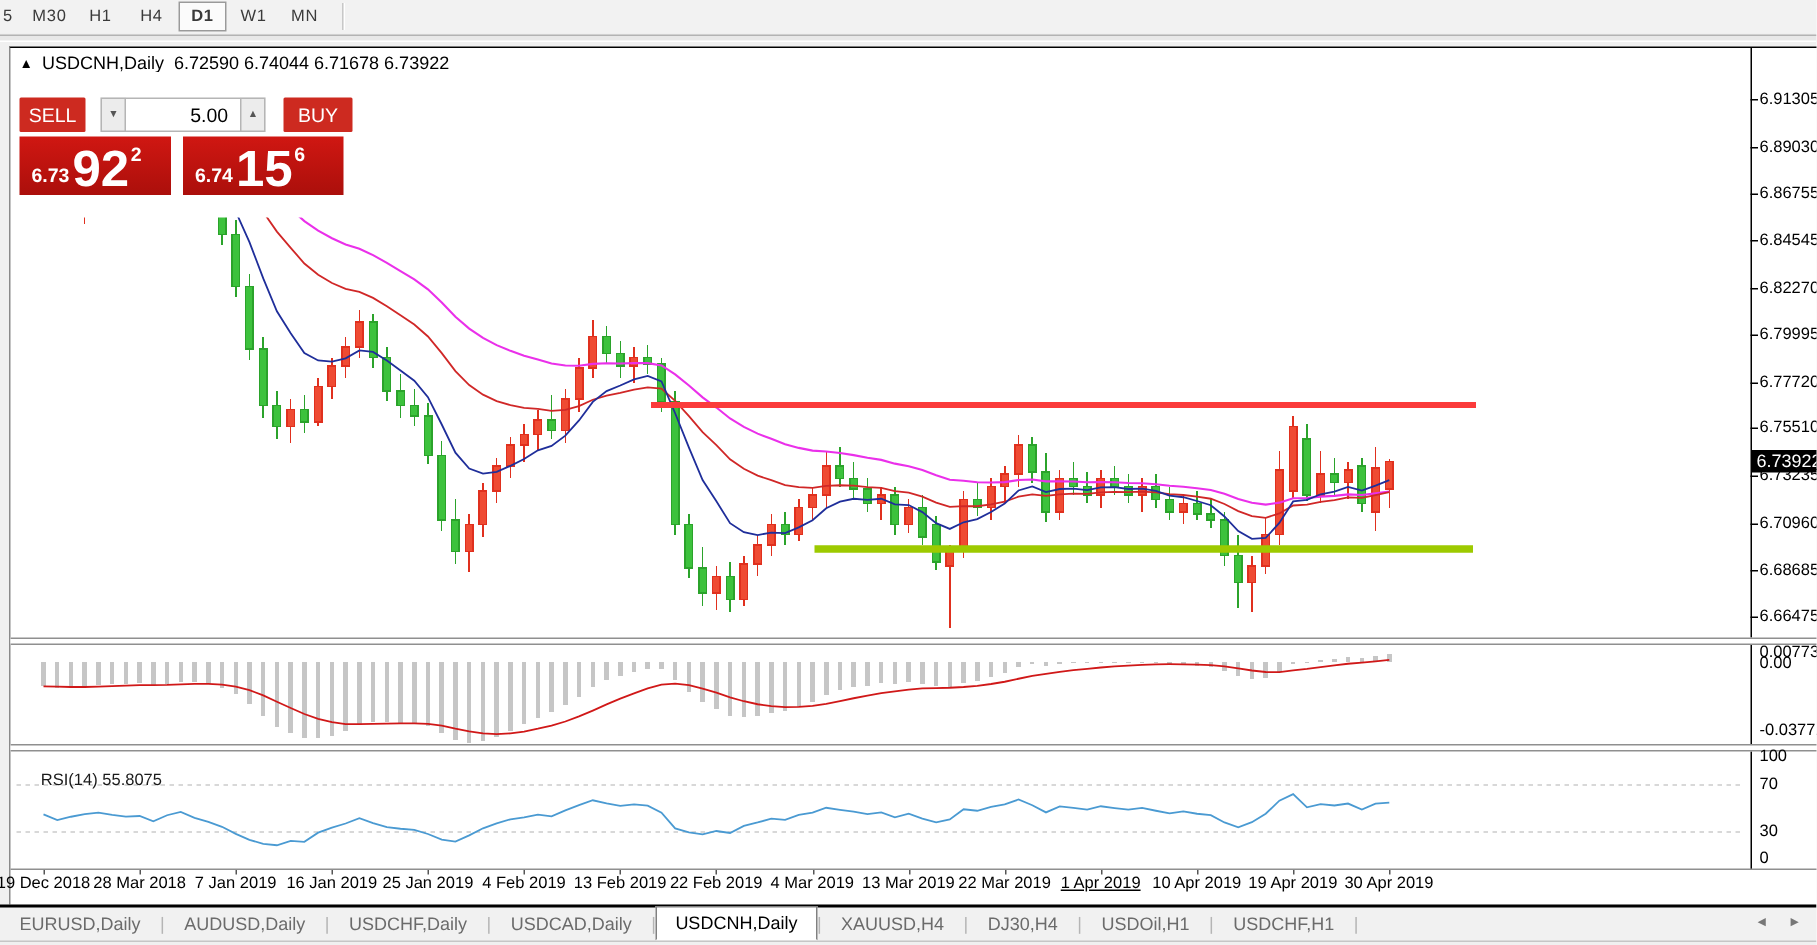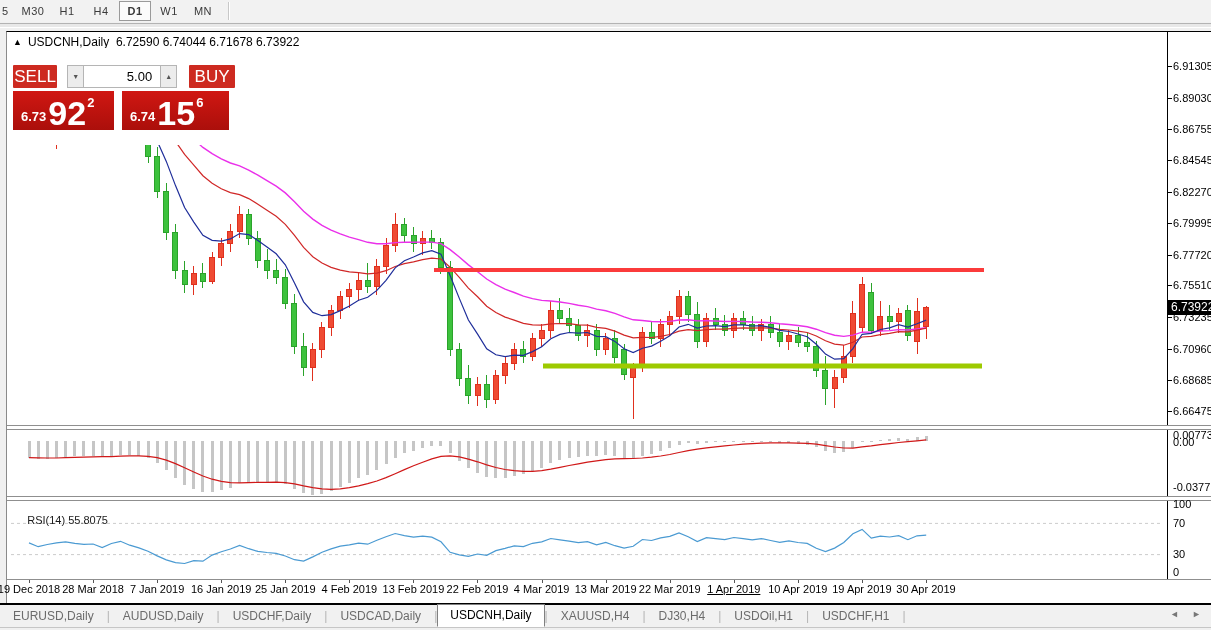--- a/index.html
+++ b/index.html
@@ -41,21 +41,21 @@
   .ind-label{position:absolute;left:1166px;font-size:11px;color:#000;white-space:nowrap;}
   .price-tag{position:absolute;left:1161px;top:268px;width:44px;height:15px;background:#000;
              color:#fff;font-size:12px;line-height:15px;padding-left:3px;box-sizing:border-box;}
 
   .date-label{position:absolute;top:551px;font-size:11px;color:#000;white-space:nowrap;transform:translateX(-50%);}
   .date-tick{position:absolute;top:548px;width:1px;height:3px;background:#555;}
 
   
   .trade-panel{position:absolute;left:3px;top:16px;width:228px;height:97px;background:#fff;}
   .tp-row{position:absolute;left:3px;top:17px;height:23px;width:222px;display:flex;}
-  .tp-btn{background:#cd2a20;color:#fff;font-size:17px;display:flex;align-items:center;justify-content:center;
+  .tp-btn{background:#cd2a20;color:#fff;font-size:13px;display:flex;align-items:center;justify-content:center;
           cursor:pointer;}
   .sell-btn{width:50px;border-radius:1px;}
   .buy-btn{width:52px;margin-left:12px;border-radius:1px;}
   .spin{display:flex;margin-left:10px;}
   .spin-btn{width:17px;height:23px;background:#ececec;border:1px solid #b5b5b5;box-sizing:border-box;
             display:flex;align-items:center;justify-content:center;font-size:7px;color:#555;cursor:pointer;}
   .spin-field{width:76px;height:23px;border-top:1px solid #b5b5b5;border-bottom:1px solid #b5b5b5;
               box-sizing:border-box;background:#fff;font-size:13px;color:#000;display:flex;
               align-items:center;justify-content:flex-end;padding-right:8px;}
   .tp-prices{position:absolute;left:3px;top:43px;width:222px;height:39px;display:flex;}

